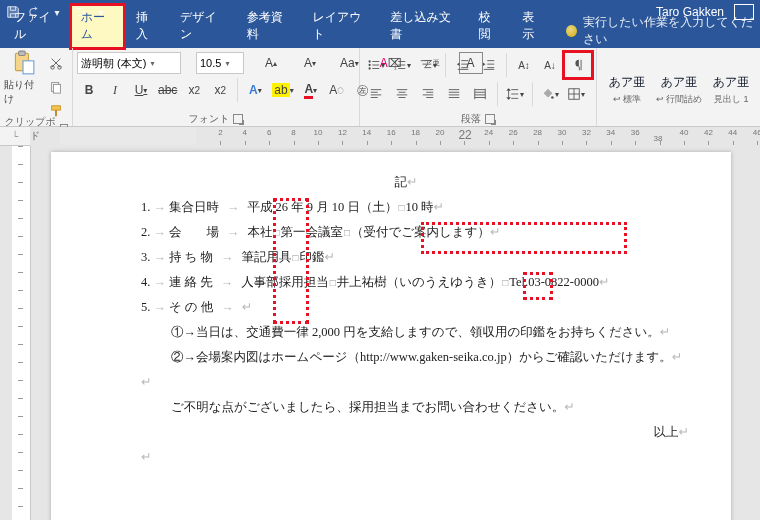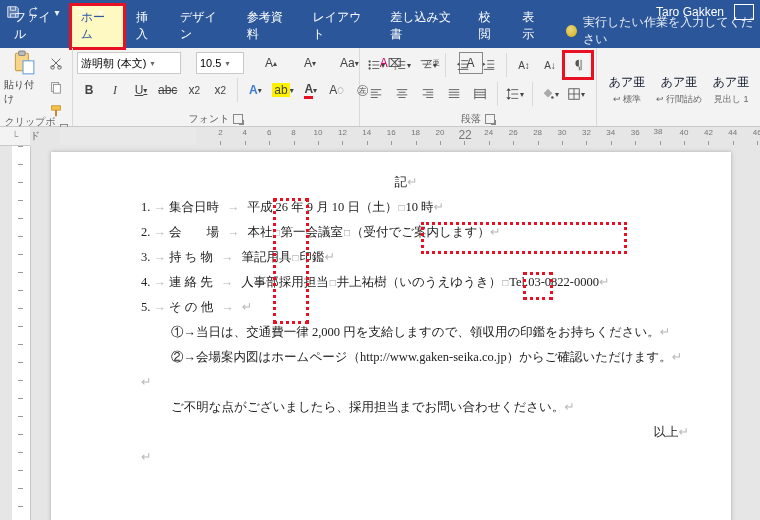--- a/index.html
+++ b/index.html
@@ -351,21 +351,21 @@
         <div style="position: absolute; left: 471.6px; top: 1px; font-size: 8px; color: rgb(119, 119, 119); width: 12px; text-align: center;">28</div>
         <div style="position: absolute; left: 477.6px; bottom: 0px; width: 1px; height: 4px; background: rgb(153, 153, 153);"></div>
         <div style="position: absolute; left: 496px; top: 1px; font-size: 8px; color: rgb(119, 119, 119); width: 12px; text-align: center;">30</div>
         <div style="position: absolute; left: 502px; bottom: 0px; width: 1px; height: 4px; background: rgb(153, 153, 153);"></div>
         <div style="position: absolute; left: 520.4px; top: 1px; font-size: 8px; color: rgb(119, 119, 119); width: 12px; text-align: center;">32</div>
         <div style="position: absolute; left: 526.4px; bottom: 0px; width: 1px; height: 4px; background: rgb(153, 153, 153);"></div>
         <div style="position: absolute; left: 544.8px; top: 1px; font-size: 8px; color: rgb(119, 119, 119); width: 12px; text-align: center;">34</div>
         <div style="position: absolute; left: 550.8px; bottom: 0px; width: 1px; height: 4px; background: rgb(153, 153, 153);"></div>
         <div style="position: absolute; left: 569.2px; top: 1px; font-size: 8px; color: rgb(119, 119, 119); width: 12px; text-align: center;">36</div>
         <div style="position: absolute; left: 575.2px; bottom: 0px; width: 1px; height: 4px; background: rgb(153, 153, 153);"></div>
-        <div style="position: absolute; left: 593.6px; top: 0; font-size: 8px; color: rgb(119, 119, 119); width: 12px; text-align: left;">38</div>
+        <div style="position: absolute; left: 593.6px; top: 7px; font-size: 8px; color: rgb(119, 119, 119); width: 12px; text-align: left;">38</div>
         <div style="position: absolute; left: 599.6px; bottom: 0px; width: 1px; height: 4px; background: rgb(153, 153, 153);"></div>
         <div style="position: absolute; left: 618px; top: 1px; font-size: 8px; color: rgb(119, 119, 119); width: 12px; text-align: center;">40</div>
         <div style="position: absolute; left: 624px; bottom: 0px; width: 1px; height: 4px; background: rgb(153, 153, 153);"></div>
         <div style="position: absolute; left: 642.4px; top: 1px; font-size: 8px; color: rgb(119, 119, 119); width: 12px; text-align: center;">42</div>
         <div style="position: absolute; left: 648.4px; bottom: 0px; width: 1px; height: 4px; background: rgb(153, 153, 153);"></div>
         <div style="position: absolute; left: 666.8px; top: 1px; font-size: 8px; color: rgb(119, 119, 119); width: 12px; text-align: center;">44</div>
         <div style="position: absolute; left: 672.8px; bottom: 0px; width: 1px; height: 4px; background: rgb(153, 153, 153);"></div>
         <div style="position: absolute; left: 691.2px; top: 1px; font-size: 8px; color: rgb(119, 119, 119); width: 12px; text-align: center;">46</div>
         <div style="position: absolute; left: 697.2px; bottom: 0px; width: 1px; height: 4px; background: rgb(153, 153, 153);"></div>
       </div>

